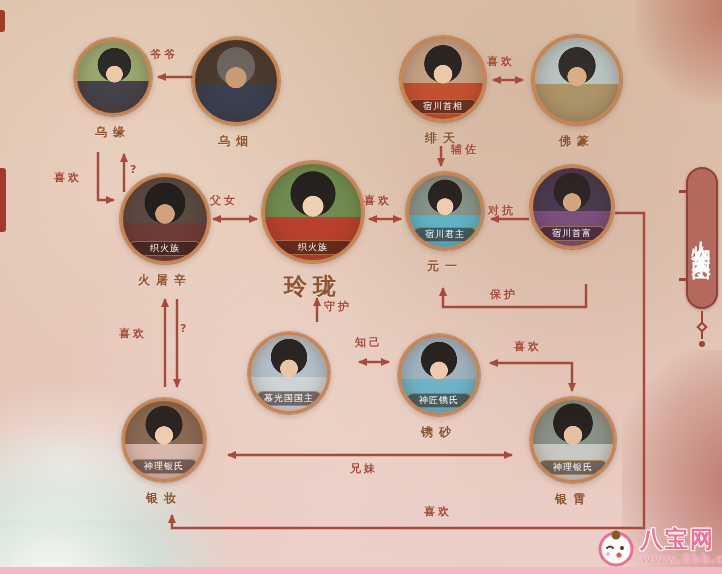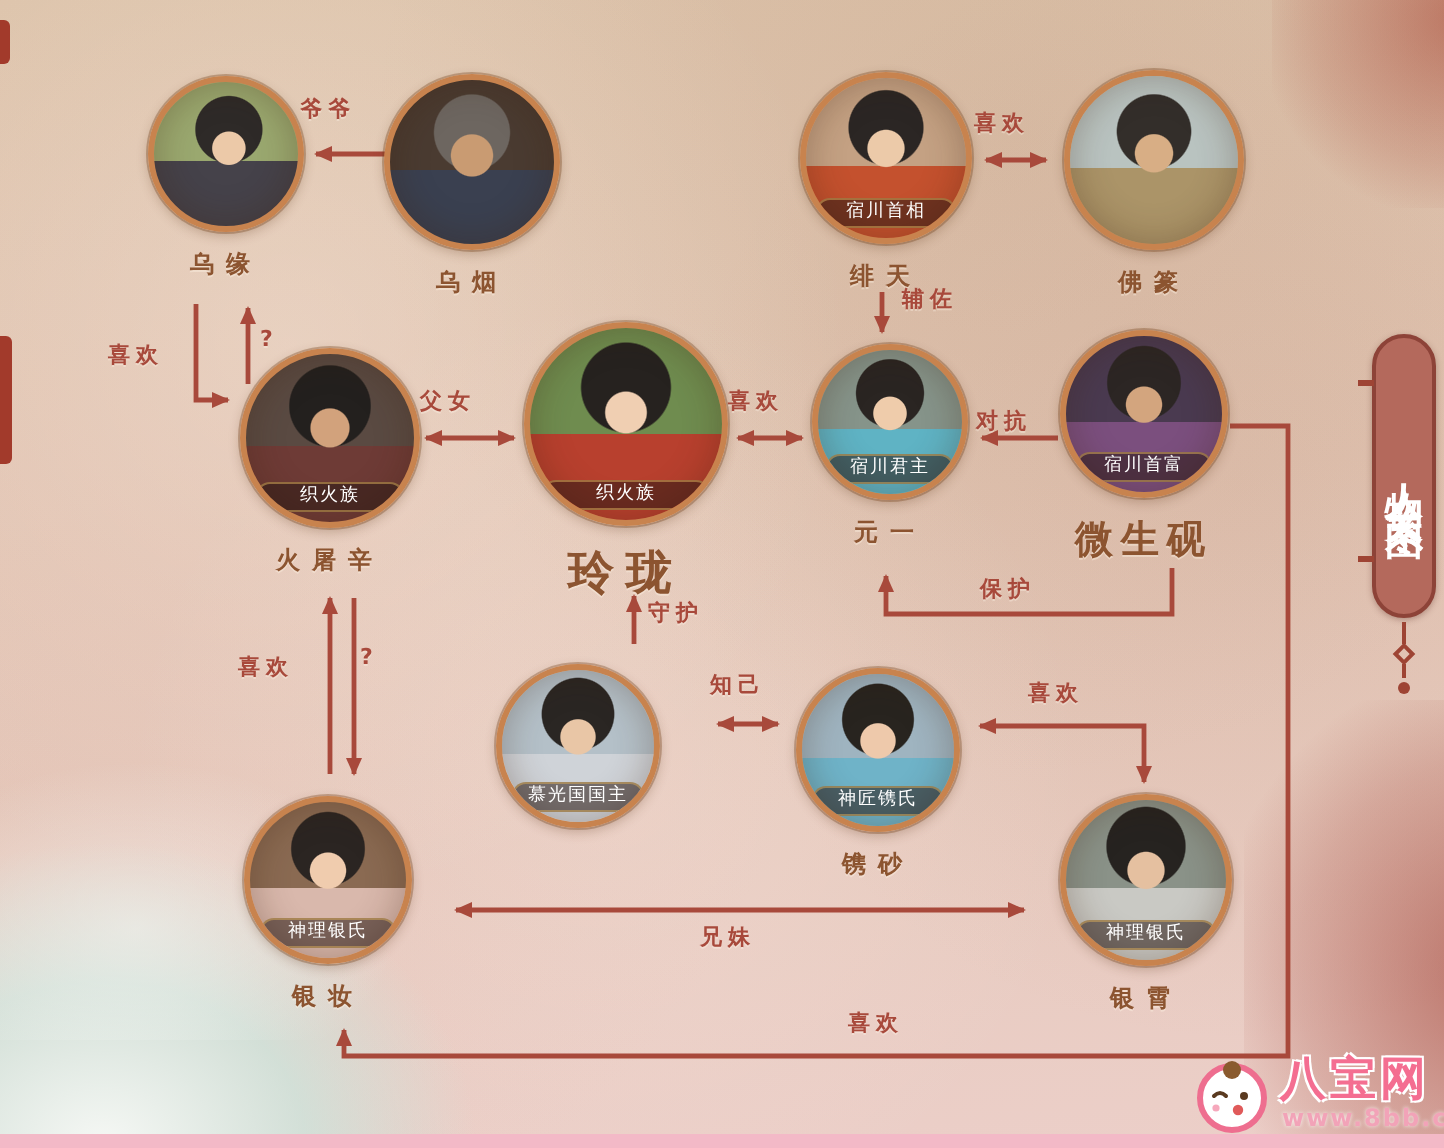--- a/index.html
+++ b/index.html
@@ -178,21 +178,20 @@
     <div class="photo p-yuanyi" style="height:78px;">
       <div class="badge">宿川君主</div>
     </div>
     <div class="cname">元一</div>
   </div>
 
   <div class="char" style="left:530px;top:165px;width:84px;">
     <div class="photo p-weishengyan" style="height:84px;">
       <div class="badge">宿川首富</div>
     </div>
-    <div class="cname small">微生砚</div>
   </div>
 
   <div class="char" style="left:248px;top:332px;width:82px;">
     <div class="photo p-mengzhan" style="height:82px;">
       <div class="badge">慕光国国主</div>
     </div>
   </div>
 
   <div class="char" style="left:398px;top:334px;width:82px;">
     <div class="photo p-juansha" style="height:82px;">

